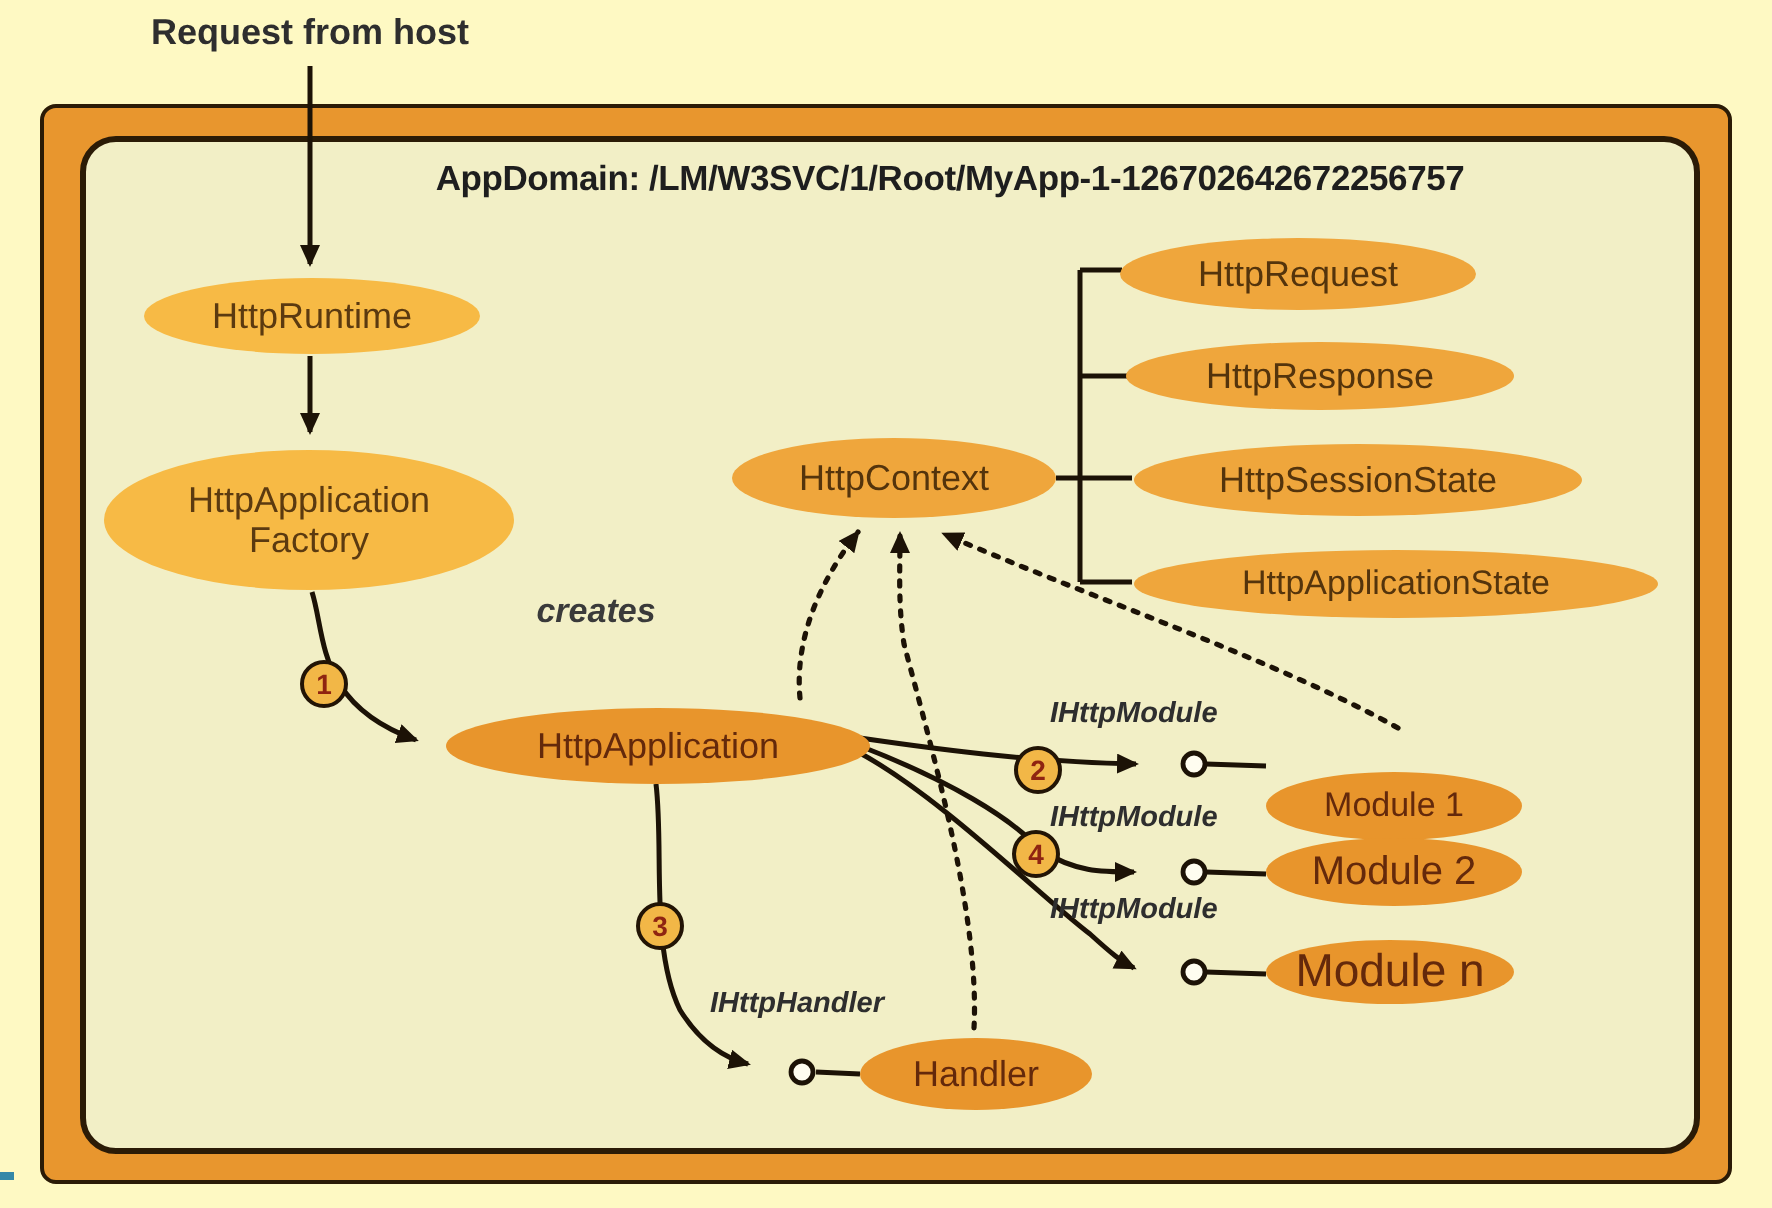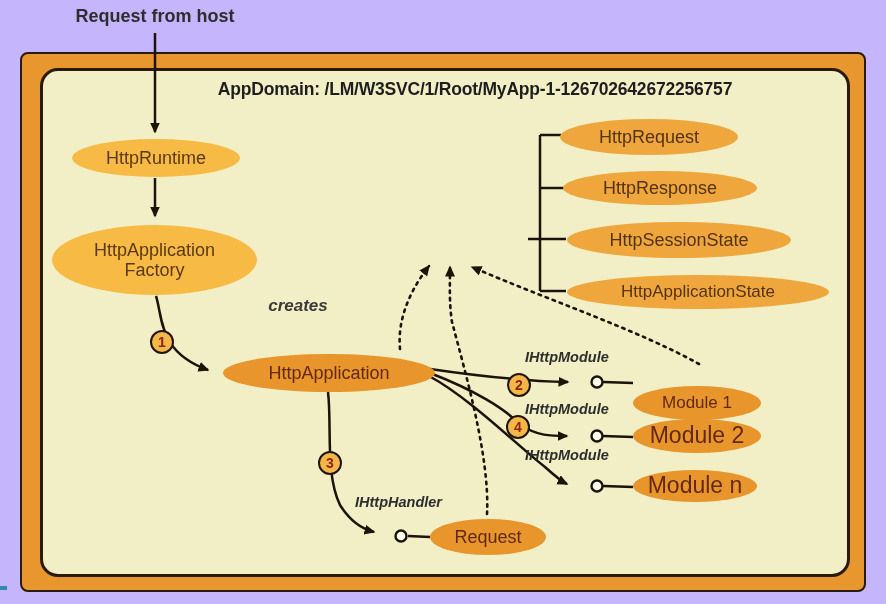--- a/index.html
+++ b/index.html
@@ -1,18 +1,18 @@
 <!DOCTYPE html>
 <html><head>
 <meta charset="utf-8">
 <style>
   html,body { margin:0; padding:0; background:#ffffff; }
   #stage {
     position:relative; width:886px; height:604px; overflow:hidden;
-    background:#c4b5fd;
+    background:#fef9c3;
     font-family:"Liberation Sans", "DejaVu Sans", sans-serif;
   }
   .frame {
     position:absolute; left:20px; top:52px; width:846px; height:540px;
     background:#e8962e; border:2px solid #2b1b06; border-radius:8px;
     box-sizing:border-box;
   }
   .panel {
     position:absolute; left:40px; top:68px; width:810px; height:509px;
     background:#f2efc6; border:3px solid #2b1b06; border-radius:18px;
@@ -122,35 +122,36 @@
   <div class="lbl iface-label" style="left:355px; top:494px;">IHttpHandler</div>
 
   <div class="ellipse e-light" style="left:72px; top:139px; width:168px; height:38px; font-size:18px;">HttpRuntime</div>
 
   <div class="ellipse e-light" style="left:52px; top:225px; width:205px; height:70px; font-size:18px;">
     <span><span>HttpApplication</span><br><span>Factory</span></span>
   </div>
 
   <div class="ellipse e-dark" style="left:223px; top:354px; width:212px; height:38px; font-size:18px;">HttpApplication</div>
 
+  <div class="ellipse e-med" style="left:366px; top:219px; width:162px; height:40px; font-size:18px;">HttpContext</div>
 
   <div class="ellipse e-med" style="left:560px; top:119px; width:178px; height:36px; font-size:18px;">HttpRequest</div>
 
   <div class="ellipse e-med" style="left:563px; top:171px; width:194px; height:34px; font-size:18px;">HttpResponse</div>
 
   <div class="ellipse e-med" style="left:567px; top:222px; width:224px; height:36px; font-size:18px;">HttpSessionState</div>
 
   <div class="ellipse e-med" style="left:567px; top:275px; width:262px; height:34px; font-size:17px;text-align:center;">HttpApplicationState</div>
 
   <div class="ellipse e-dark" style="left:633px; top:366px; width:128px; height:34px; font-size:17px;margin-top:20px;">Module 1</div>
 
-  <div class="ellipse e-dark" style="left:633px; top:419px; width:128px; height:34px; font-size:23px;">Module 2</div>
+  <div class="ellipse e-dark" style="left:633px; top:419px; width:128px; height:34px; font-size:20px;">Module 2</div>
 
   <div class="ellipse e-dark" style="left:633px; top:470px; width:124px; height:32px; font-size:23px;">Module n</div>
 
-  <div class="ellipse e-dark" style="left:430px; top:519px; width:116px; height:36px; font-size:18px;">Request</div>
+  <div class="ellipse e-dark" style="left:430px; top:519px; width:116px; height:36px; font-size:18px;">Handler</div>
 
   <div class="badge" style="left:150px; top:330px;">1</div>
   <div class="badge" style="left:507px; top:373px;">2</div>
   <div class="badge" style="left:318px; top:451px;">3</div>
   <div class="badge" style="left:506px; top:415px;">4</div>
 
 </div>
 
 </body></html>

